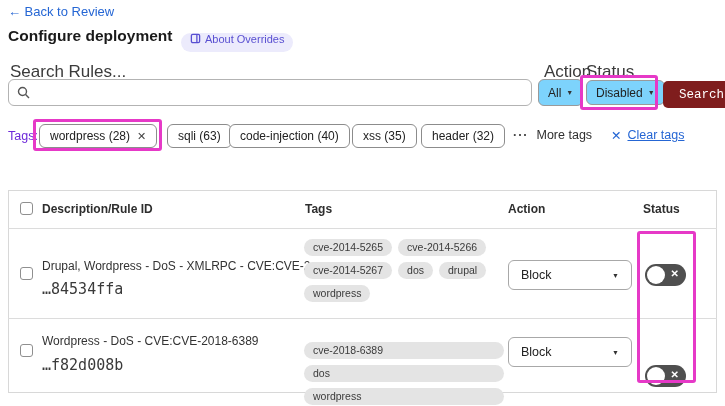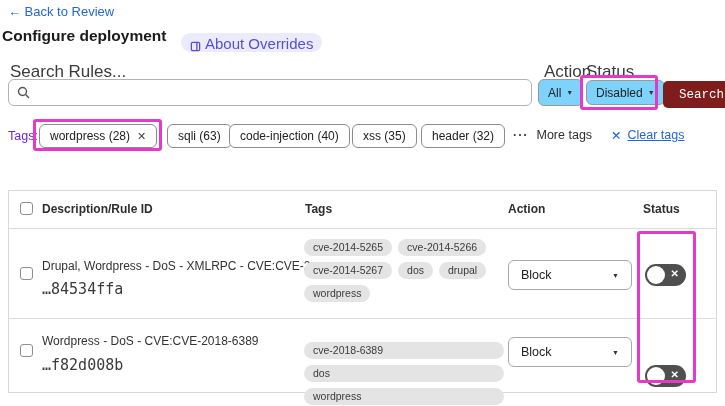--- a/index.html
+++ b/index.html
@@ -8,24 +8,24 @@
     font-family:"Liberation Sans", sans-serif;
     background:#ffffff;
     position:relative;
     overflow:hidden;
     color:#222;
   }
   .abs { position:absolute; }
 
   
   .back-link { left:8px; top:4px; font-size:13px; color:#2566d4; text-decoration:none; cursor:pointer; }
-  .page-title { left:2px; top:27px; font-size:15.5px; font-weight:bold; color:#1a1a1a; }
+  .page-title { left:8px; top:27px; font-size:15.5px; font-weight:bold; color:#1a1a1a; }
   .about-badge {
-    left:181px; top:33px; height:19px; display:inline-flex; align-items:flex-end; gap:4px;
-    background:#ecebfc; color:#584fd1; font-size:15px; padding:0 9px; border-radius:10px; cursor:pointer;
+    left:181px; top:33px; height:19px; display:inline-flex; align-items:flex-start; gap:4px;
+    background:#ecebfc; color:#584fd1; font-size:11px; padding:0 9px; border-radius:10px; cursor:pointer;
   }
 
   
   .field-label { font-size:17px; color:#3b3b3b; }
   .search-box {
     left:8px; top:79px; width:524px; height:27px;
     border:1px solid #b3b3b3; border-radius:6px; background:#fff;
     display:flex; align-items:center; padding:0 8px; gap:6px;
   }
   .search-box input { border:none; outline:none; flex:1; font-size:12px; font-family:inherit; background:transparent; }

